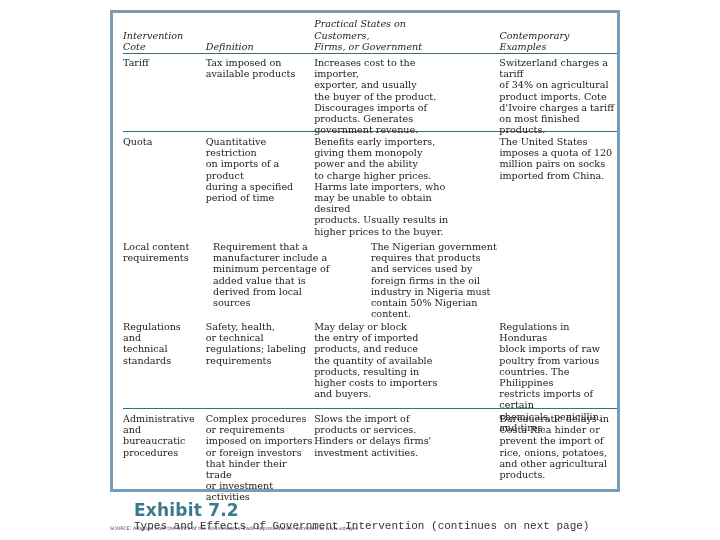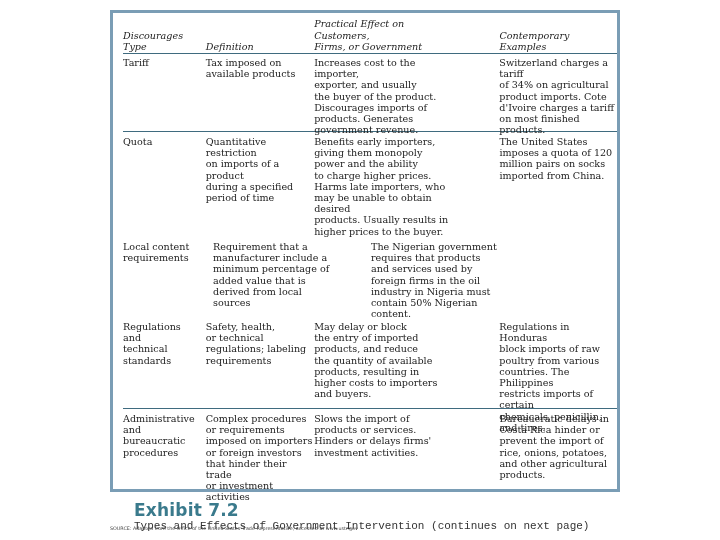--- a/index.html
+++ b/index.html
@@ -26,23 +26,23 @@
   .cap-num { font-family:"DejaVu Sans", sans-serif; font-weight:bold; font-size:17px; color:#3a7a8c; letter-spacing:0.2px; }
   .cap-text { font-family:Liberation Mono, monospace; font-size:11px; color:#333; margin-left:24px; }
   .source { position:absolute; left:110px; top:526px; font-family:"DejaVu Sans", sans-serif; font-size:4.8px; color:#444; }
 </style>
 </head>
 <body>
 
 <div class="frame">
   <div class="tbl">
     <div class="row hdr">
-      <div class="cell c1">Discourages Type</div>
+      <div class="cell c1">Intervention Cote</div>
       <div class="cell c2">Definition</div>
-      <div class="cell c3">Practical Effect on Customers,
+      <div class="cell c3">Practical States on Customers,
 Firms, or Government</div>
       <div class="cell c4">Contemporary Examples</div>
     </div>
 
     <div class="row r-tariff sep">
       <div class="cell c1">Tariff</div>
       <div class="cell c2">Tax imposed on
 available products</div>
       <div class="cell c3">Increases cost to the importer,
 exporter, and usually

